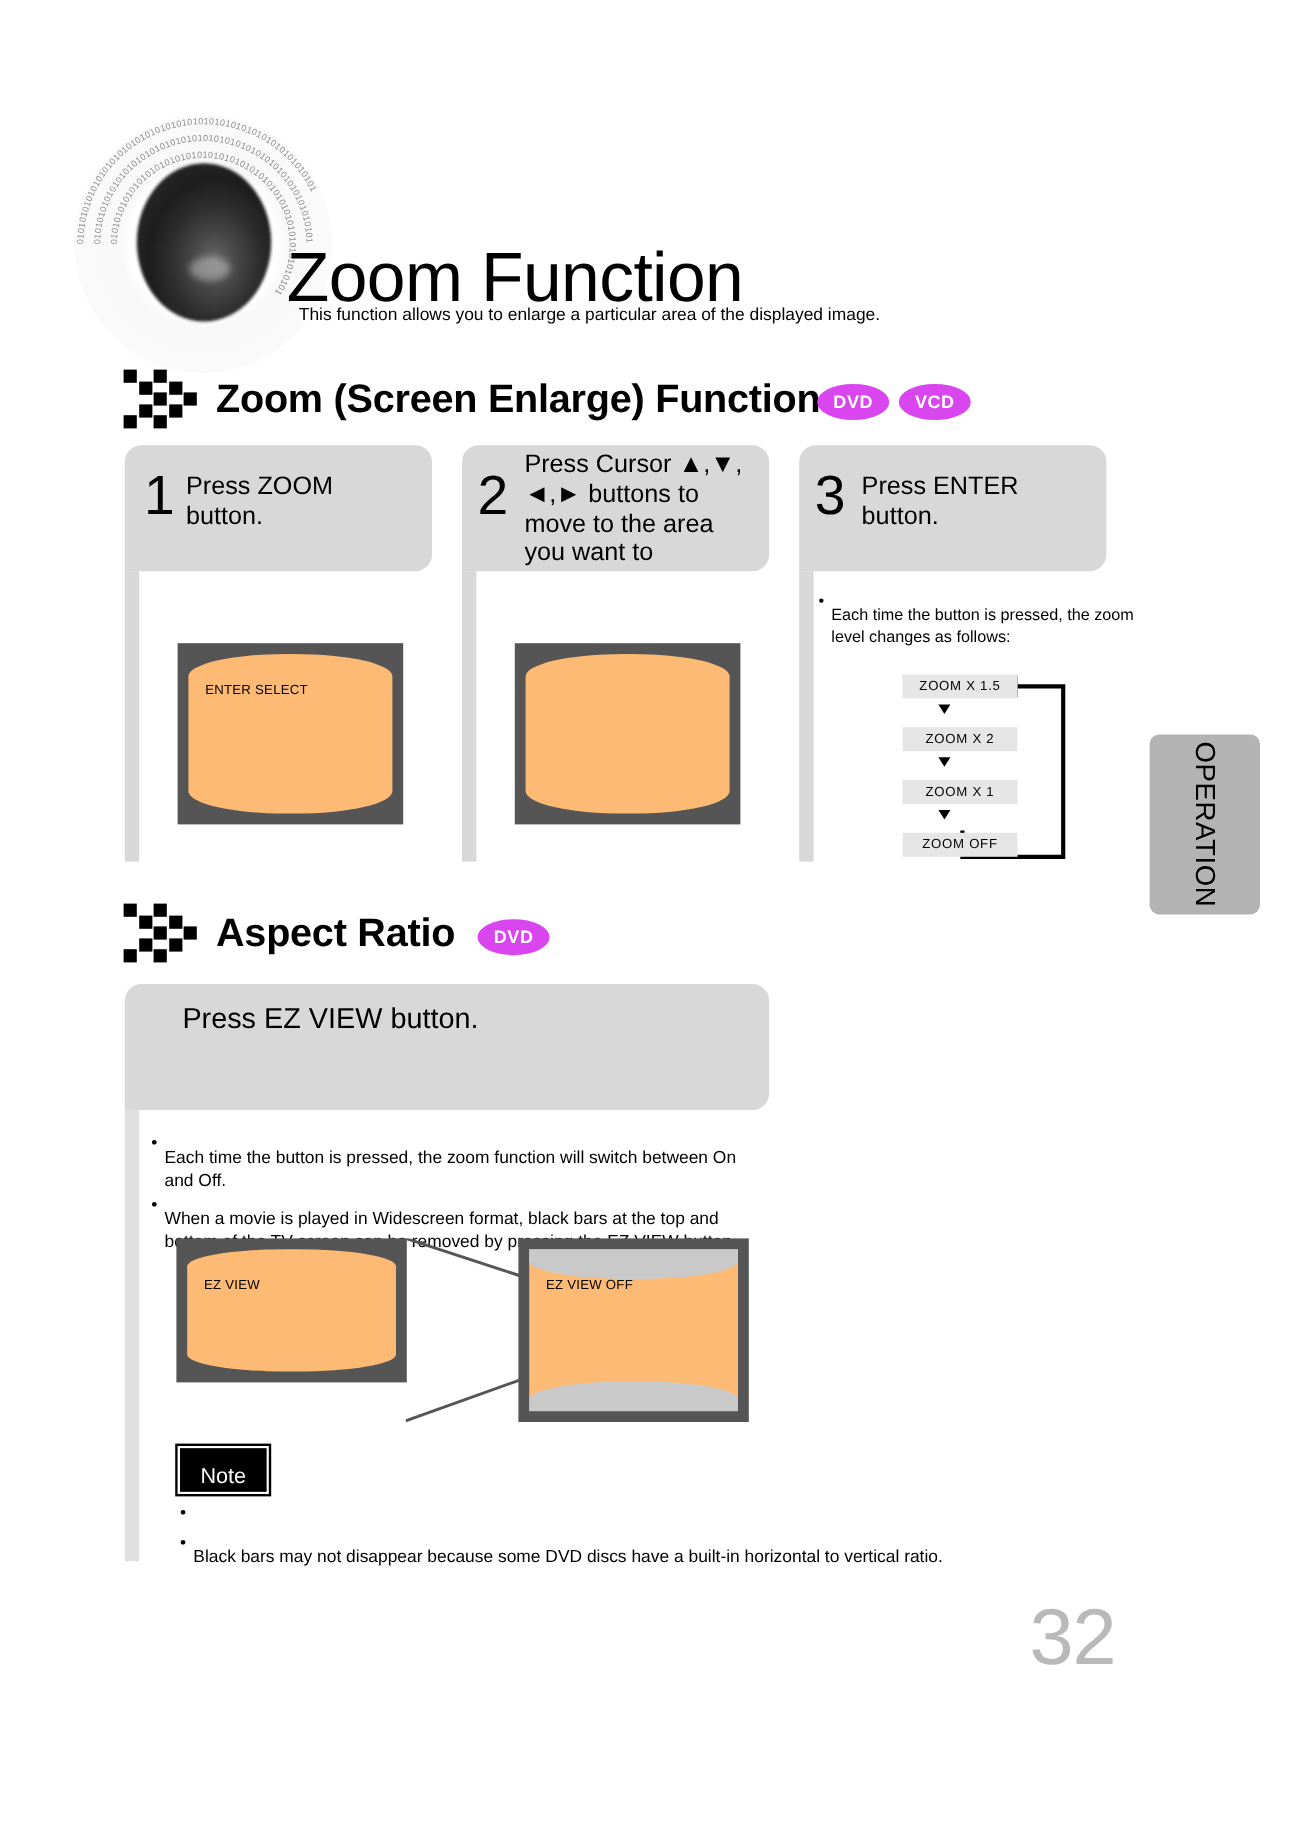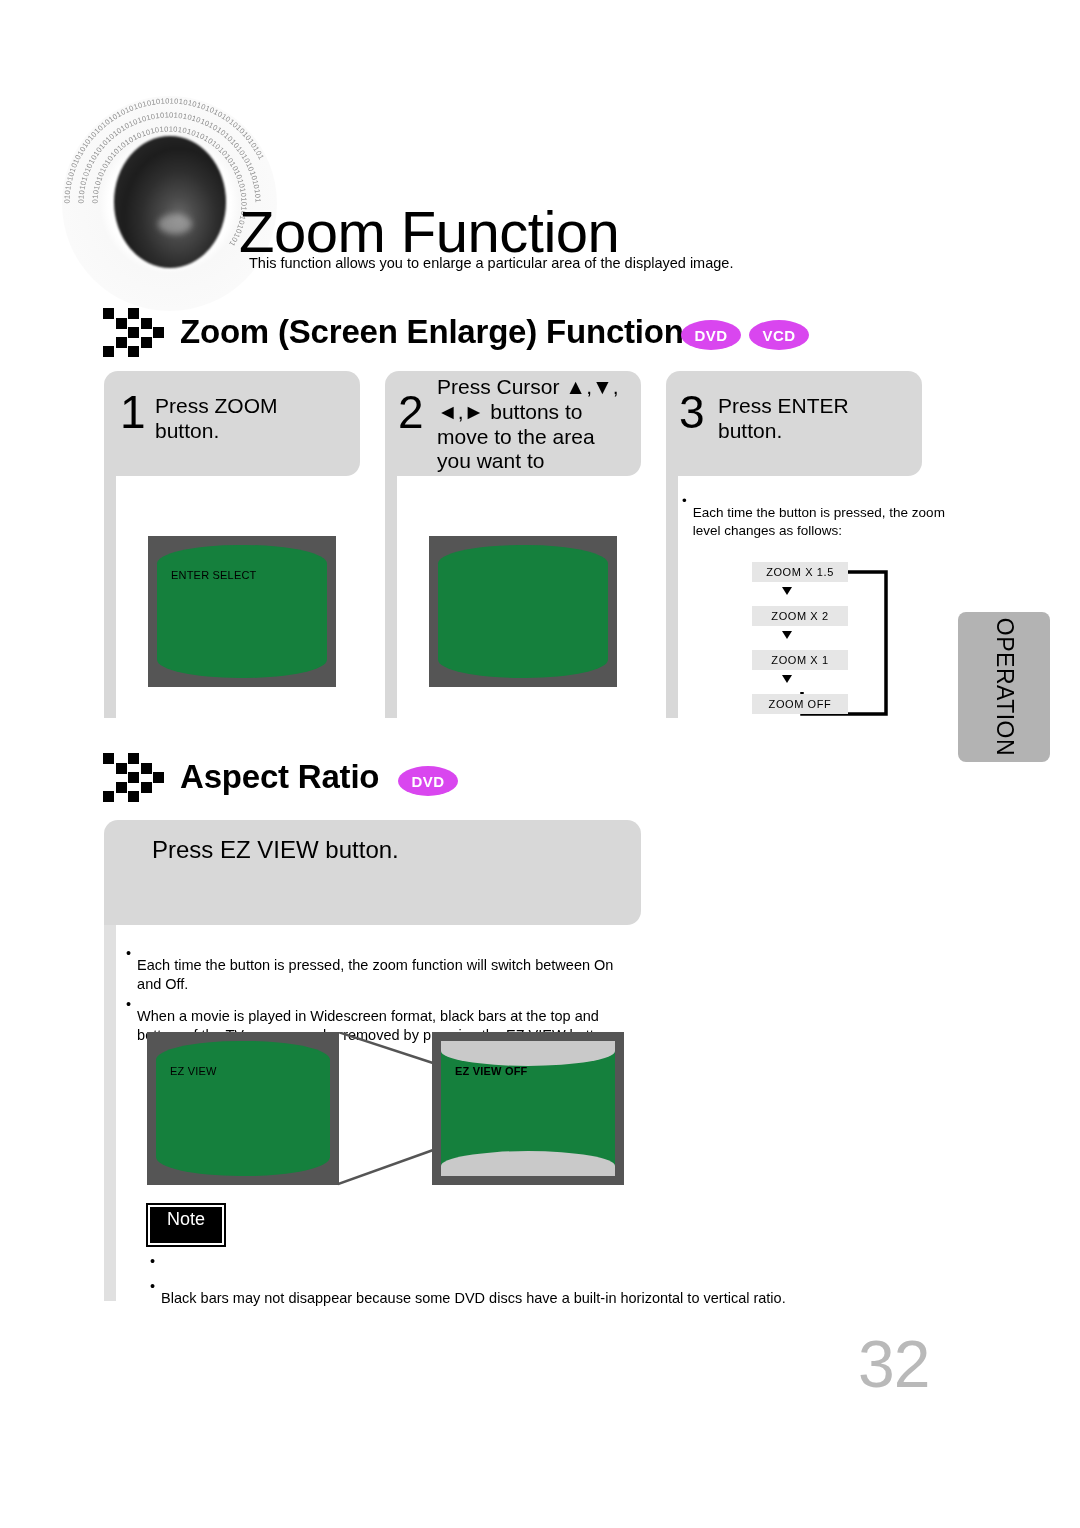--- a/index.html
+++ b/index.html
@@ -160,21 +160,21 @@
   
   .tv {
     position: absolute;
     background: #555555;
     padding: 9px;
     box-sizing: border-box;
   }
   .tv-screen {
     width: 100%;
     height: 100%;
-    background: #15803d;
+    background: #fdba74;
     border-radius: 48% / 14%;
     position: relative;
     overflow: hidden;
   }
   .tv-label {
     position: absolute;
     left: 14px;
     top: 24px;
     font-size: 11px;
     letter-spacing: 0.2px;
@@ -234,21 +234,21 @@
     left: 150px;
     top: 1207px;
     width: 68px;
     height: 32px;
     background: #000000;
     border: 2px solid #000;
     box-shadow: 0 0 0 2px #ffffff, 0 0 0 4px #000000;
     color: #ffffff;
     font-size: 18px;
     display: flex;
-    align-items: flex-start;
+    align-items: flex-end;
     justify-content: center;
   }
 
   
   #operation-tab {
     position: absolute;
     left: 958px;
     top: 612px;
     width: 92px;
     height: 150px;
@@ -395,28 +395,28 @@
     <span class="bullet-dot">•</span>
     <span class="bullet-body">When a movie is played in Widescreen format, black bars at the top and bottom of the TV screen can be removed by pressing the EZ VIEW button.</span>
   </div>
 </div>
 
 <svg id="ez-connector" width="110" height="160">
   <polyline points="0,0 98,32" fill="none" stroke="#555" stroke-width="2.5"></polyline>
   <polyline points="0,152 98,117" fill="none" stroke="#555" stroke-width="2.5"></polyline>
 </svg>
 
-<div class="tv" style="left:147px; top:1032px; width:192px; height:153px;">
+<div class="tv" style="left:147px; top:1032px; width:192px; height:120px;">
   <div class="tv-screen">
     <div class="tv-label">EZ VIEW</div>
   </div>
 </div>
 
 <div class="tv" style="left:432px; top:1032px; width:192px; height:153px;">
-  <div class="tv-screen" style="border-radius:0;font-weight:bold;">
+  <div class="tv-screen" style="border-radius:0;">
     <div class="tv-bar" style="top:0; height:25px; border-bottom-left-radius:50% 60%; border-bottom-right-radius:50% 60%;"></div>
     <div class="tv-bar" style="bottom:0; height:25px; border-top-left-radius:50% 60%; border-top-right-radius:50% 60%;"></div>
     <div class="tv-label">EZ VIEW OFF</div>
   </div>
 </div>
 
 <div id="note-badge">
   <span>Note</span>
 </div>
 

